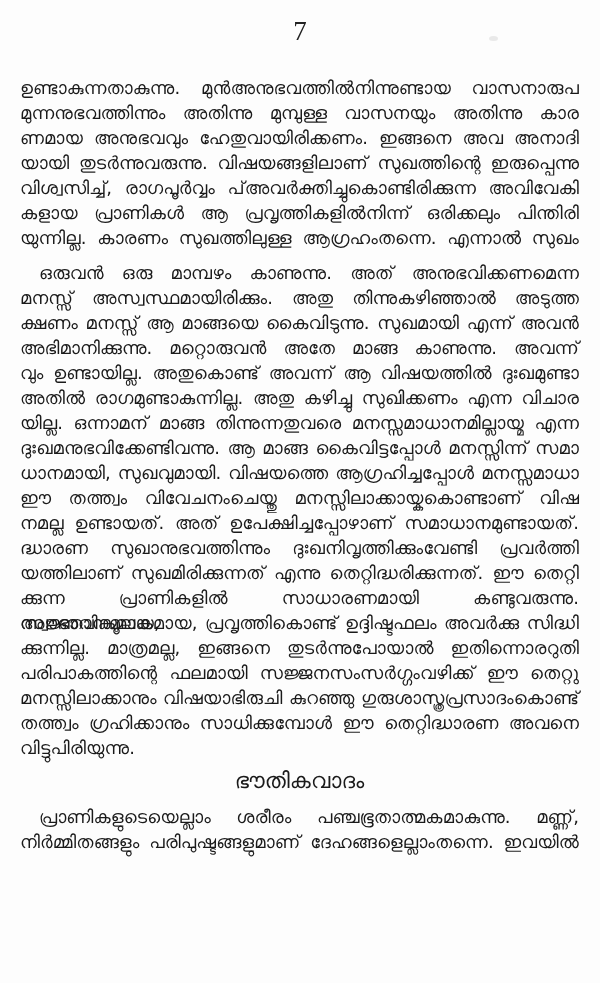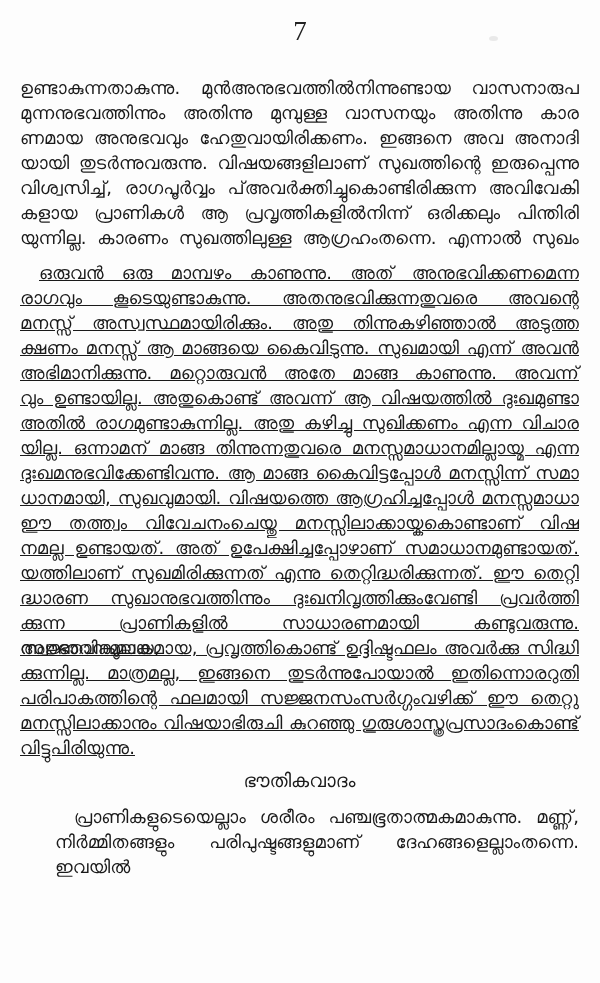--- a/index.html
+++ b/index.html
@@ -28,37 +28,37 @@
     color: #222;
   }
   .body-text {
     margin: 28px 21px 0 20px;
     font-size: 18px;
     font-weight: 500;
     line-height: 25px;
     letter-spacing: 0.1px;
   }
   .para { margin: 0; }
-  .para + .para { margin-top: 10px; text-decoration: underline; }
+  .para + .para { margin-top: 10px; }
   .ln {
     height: 25px;
     text-align: justify;
     text-align-last: justify;
     white-space: normal;
   }
   .ln.end { text-align-last: left; }
   .ln.ind { text-indent: 19px; }
   .heading {
     margin-top: 8px;
     height: 26px;
     text-align: left;
     text-align-last: center;
-    font-size: 19px;
+    font-size: 22px;
   }
-  .section-para { margin-top: 10px; margin-left: 35px; }
+  .section-para { margin-top: 10px; }
   .smudge {
     position: absolute;
     left: 489px;
     top: 36px;
     width: 9px;
     height: 5px;
     background: #e2e2e2;
     border-radius: 50%;
     opacity: 0.75;
   }
@@ -78,38 +78,38 @@
       <div class="ln">മുന്നനുഭവത്തിന്നും അതിന്നു മുമ്പുള്ള വാസനയും അതിന്നു കാര</div>
       <div class="ln">ണമായ അനുഭവവും ഹേതുവായിരിക്കണം. ഇങ്ങനെ അവ അനാദി</div>
       <div class="ln">യായി തുടർന്നുവരുന്നു. വിഷയങ്ങളിലാണ് സുഖത്തിന്റെ ഇരുപ്പെന്നു</div>
       <div class="ln">വിശ്വസിച്ച്, രാഗപൂർവ്വം പ്അവർക്തിച്ചുകൊണ്ടിരിക്കുന്ന അവിവേകി</div>
       <div class="ln">കളായ പ്രാണികൾ ആ പ്രവൃത്തികളിൽനിന്ന് ഒരിക്കലും പിന്തിരി</div>
       <div class="ln">യുന്നില്ല. കാരണം സുഖത്തിലുള്ള ആഗ്രഹംതന്നെ. എന്നാൽ സുഖം</div>
     </div>
 
     <div class="para">
       <div class="ln ind">ഒരുവൻ ഒരു മാമ്പഴം കാണുന്നു. അത് അനുഭവിക്കണമെന്ന</div>
-      <div class="ln">രാഗവും കൂടെയുണ്ടാകുന്നു. അതനുഭവിക്കുന്നതുവരെ അവന്റെ</div>
       <div class="ln">മനസ്സ് അസ്വസ്ഥമായിരിക്കും. അതു തിന്നുകഴിഞ്ഞാൽ അടുത്ത</div>
       <div class="ln">ക്ഷണം മനസ്സ് ആ മാങ്ങയെ കൈവിടുന്നു. സുഖമായി എന്ന് അവൻ</div>
       <div class="ln">അഭിമാനിക്കുന്നു. മറ്റൊരുവൻ അതേ മാങ്ങ കാണുന്നു. അവന്ന്</div>
       <div class="ln">വും ഉണ്ടായില്ല. അതുകൊണ്ട് അവന്ന് ആ വിഷയത്തിൽ ദുഃഖമുണ്ടാ</div>
       <div class="ln">അതിൽ രാഗമുണ്ടാകുന്നില്ല. അതു കഴിച്ചു സുഖിക്കണം എന്ന വിചാര</div>
       <div class="ln">യില്ല. ഒന്നാമന് മാങ്ങ തിന്നുന്നതുവരെ മനസ്സമാധാനമില്ലായ്മ എന്ന</div>
       <div class="ln">ദുഃഖമനുഭവിക്കേണ്ടിവന്നു. ആ മാങ്ങ കൈവിട്ടപ്പോൾ മനസ്സിന്ന് സമാ</div>
       <div class="ln">ധാനമായി, സുഖവുമായി. വിഷയത്തെ ആഗ്രഹിച്ചപ്പോൾ മനസ്സമാധാ</div>
       <div class="ln">ഈ തത്ത്വം വിവേചനംചെയ്തു മനസ്സിലാക്കായ്കകൊണ്ടാണ് വിഷ</div>
       <div class="ln">നമല്ല ഉണ്ടായത്. അത് ഉപേക്ഷിച്ചപ്പോഴാണ് സമാധാനമുണ്ടായത്.</div>
+      <div class="ln">ദ്ധാരണ സുഖാനുഭവത്തിന്നും ദുഃഖനിവൃത്തിക്കുംവേണ്ടി പ്രവർത്തി</div>
       <div class="ln">യത്തിലാണ് സുഖമിരിക്കുന്നത് എന്നു തെറ്റിദ്ധരിക്കുന്നത്. ഈ തെറ്റി</div>
-      <div class="ln">ദ്ധാരണ സുഖാനുഭവത്തിന്നും ദുഃഖനിവൃത്തിക്കുംവേണ്ടി പ്രവർത്തി</div>
       <div class="ln">ക്കുന്ന പ്രാണികളിൽ സാധാരണമായി കണ്ടുവരുന്നു. സ്വാഭാവികമായ,</div>
       <div class="ln">അജ്ഞാനമൂലകമായ, പ്രവൃത്തികൊണ്ട് ഉദ്ദിഷ്ടഫലം അവർക്കു സിദ്ധി</div>
       <div class="ln">ക്കുന്നില്ല. മാത്രമല്ല, ഇങ്ങനെ തുടർന്നുപോയാൽ ഇതിന്നൊരറുതി</div>
       <div class="ln">പരിപാകത്തിന്റെ ഫലമായി സജ്ജനസംസർഗ്ഗംവഴിക്ക് ഈ തെറ്റു</div>
       <div class="ln">മനസ്സിലാക്കാനും വിഷയാഭിരുചി കുറഞ്ഞു ഗുരുശാസ്ത്രപ്രസാദംകൊണ്ട്</div>
+      <div class="ln">തത്ത്വം ഗ്രഹിക്കാനും സാധിക്കുമ്പോൾ ഈ തെറ്റിദ്ധാരണ അവനെ</div>
       <div class="ln end">വിട്ടുപിരിയുന്നു.</div>
     </div>
 
     <div class="heading">ഭൗതികവാദം</div>
 
     <div class="para section-para">
       <div class="ln ind">പ്രാണികളുടെയെല്ലാം ശരീരം പഞ്ചഭൂതാത്മകമാകുന്നു. മണ്ണ്,</div>
       <div class="ln">നിർമ്മിതങ്ങളും പരിപുഷ്ടങ്ങളുമാണ് ദേഹങ്ങളെല്ലാംതന്നെ. ഇവയിൽ</div>
     </div>
 

